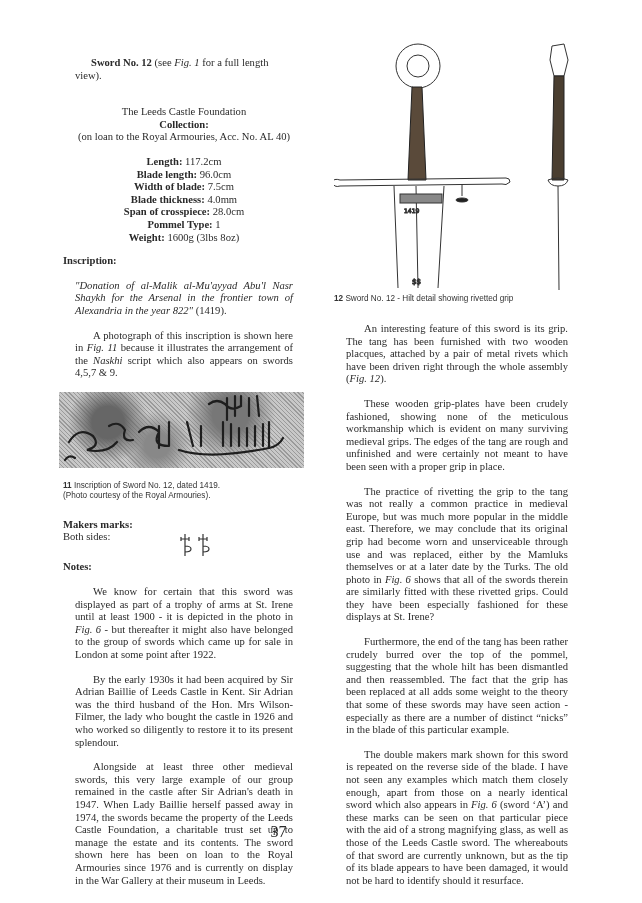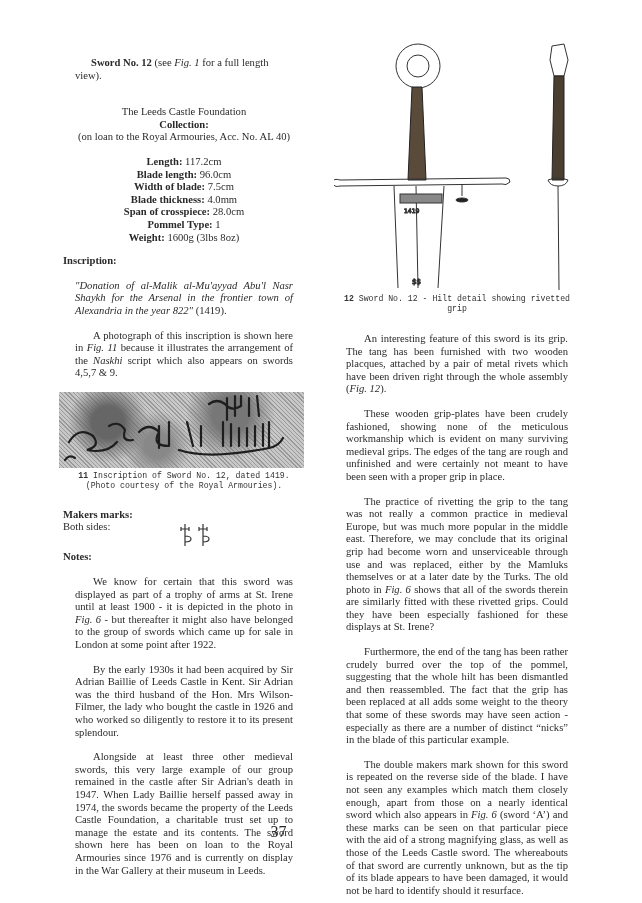--- a/index.html
+++ b/index.html
@@ -7,21 +7,21 @@
          font-family:"Liberation Serif", serif; color:#2a2a2a; font-size:10.6px; line-height:12.6px; }
   .col { position:absolute; }
   #left { left:63px; top:45px; width:242px; }
   #right { left:334px; top:40px; width:246px; }
   p { margin:12px; text-align:justify; }
   .ind { text-indent:18px; }
   .center { text-align:center; }
   b { font-weight:bold; }
   i { font-style:italic; }
   .sp-row { text-align:center; }
-  .caption { font-family:Liberation Mono, monospace; font-size:8.2px; line-height:10px; text-align:center; color:#333; }
+  .caption { font-family:Liberation Sans, sans-serif; font-size:8.2px; line-height:10px; text-align:left; color:#333; }
   .heading { font-weight:bold; }
   #inscr-img { width:245px; height:76px; margin-left:-4px; margin-top:12px;
                background:
                  radial-gradient(circle at 20% 40%, #666 0 8%, transparent 20%),
                  radial-gradient(circle at 70% 30%, #777 0 10%, transparent 25%),
                  radial-gradient(circle at 40% 70%, #888 0 8%, transparent 22%),
                  repeating-linear-gradient(45deg, #9a9a9a 0 1px, #c8c8c8 1px 3px);
                position:relative; overflow:hidden; }
   #inscr-img svg { position:absolute; left:0; top:0; }
   #sword-fig { width:246px; height:250px; position:relative; }
@@ -61,21 +61,21 @@
       <g fill="none" stroke="#1e1e1e" stroke-width="2.2" stroke-linecap="round">
         <path d="M150 12 q8 -6 16 0 q6 8 16 2 l0 -10 M168 6 v22 M176 4 v20 M190 6 v18 M198 4 l2 20"></path>
         <path d="M210 30 v26 M204 32 v22 M196 34 v20 M188 36 v18 M180 36 v18 M172 32 v22 M164 30 v24"></path>
         <path d="M120 58 q30 10 90 -2 q10 -2 14 -10"></path>
         <path d="M80 40 q10 -10 20 0 q-8 14 10 14 M100 34 v22 M110 30 v24 M128 30 l6 24 M142 34 v20"></path>
         <path d="M10 50 q10 -16 24 -6 q8 10 -6 14 q20 4 30 -8 M50 34 q10 -6 16 4 q-4 12 8 10"></path>
         <path d="M6 68 q4 -6 10 -2"></path>
       </g>
     </svg>
   </div>
-  <div class="caption" style="margin-top:3px;">
+  <div class="caption" style="margin-top:13px;">
     <div><b>11</b><span> Inscription of Sword No. 12, dated 1419.</span></div>
     <div>(Photo courtesy of the Royal Armouries).</div>
   </div>
 
   <div style="height:18px"></div>
   <div class="heading">Makers marks:</div>
   <div style="position:relative;height:26px;">
     <span>Both sides:</span>
     <svg style="position:absolute;left:116px;top:1px;" width="34" height="26">
       <g stroke="#333" stroke-width="1.2" fill="none">

